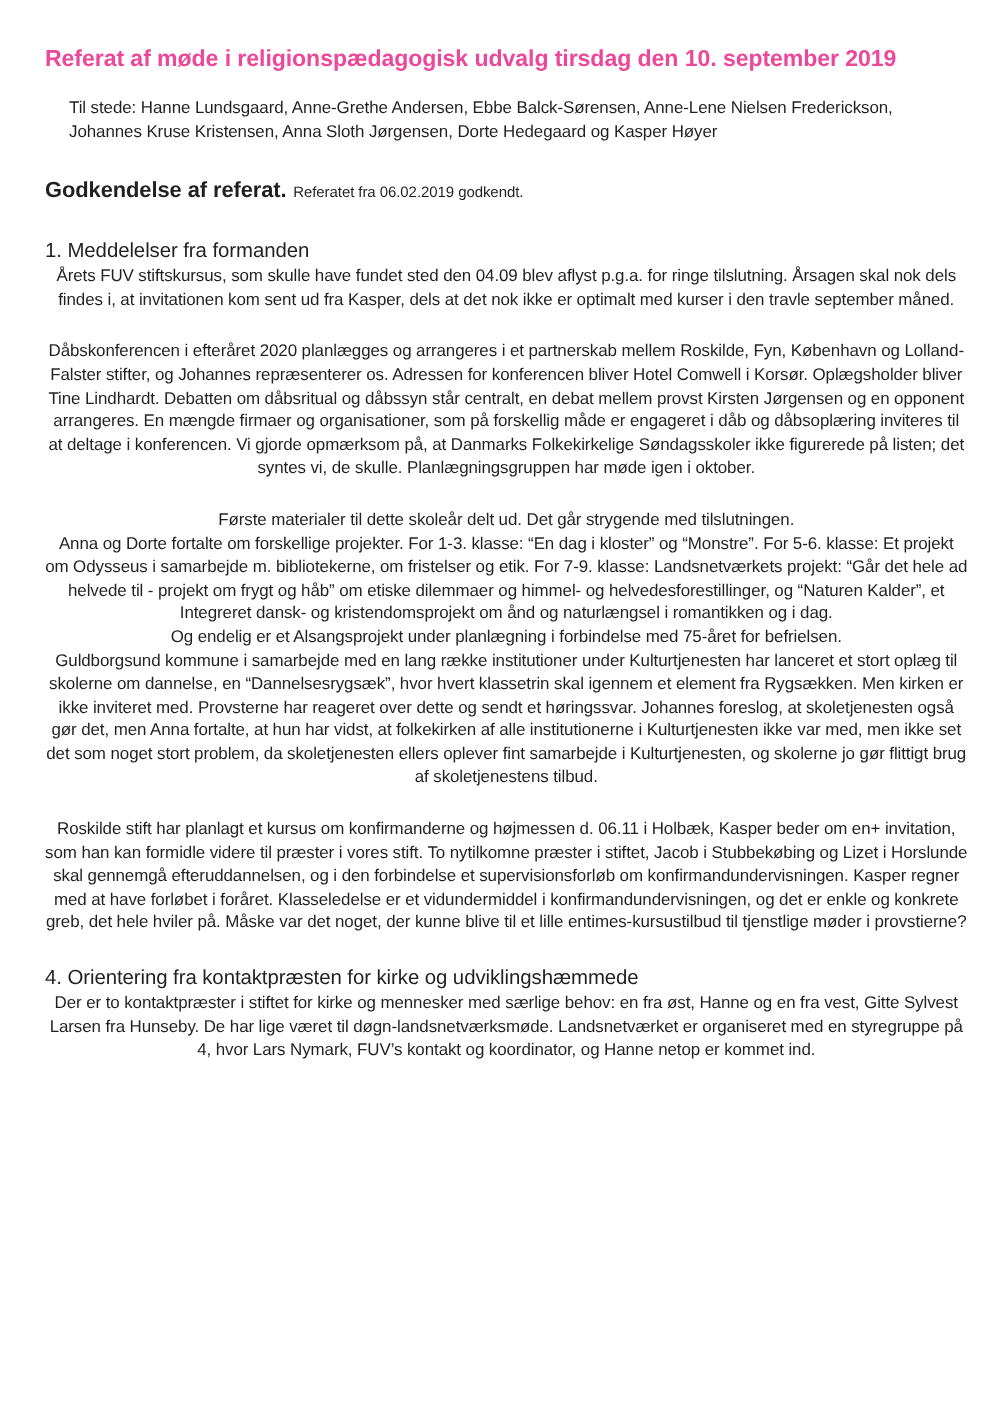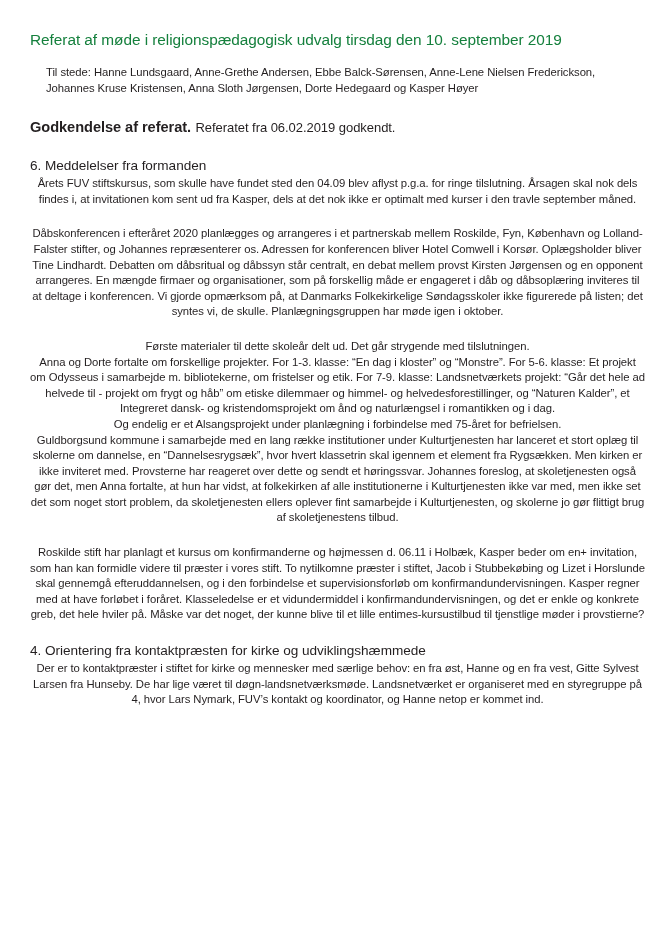--- a/index.html
+++ b/index.html
@@ -20,44 +20,44 @@
     width: 672px;
     height: 950px;
     background: #ffffff;
     box-sizing: border-box;
     padding: 30px 27px 0 30px;
     overflow: hidden;
   }
   .doc-title {
     font-size: 15.4px;
     line-height: 19px;
-    font-weight: 400;
+    font-weight: 700;
     letter-spacing: -0.05px;
-    color: #15803d;
+    color: #ec4899;
     margin: 0 0 1px 0;
   }
   .attendees {
     font-size: 11.3px;
     line-height: 15.6px;
     color: #231f20;
     margin: 16px;
     letter-spacing: -0.06px;
   }
   .approval {
     margin: 21px 0 0 0;
     line-height: 20px;
     letter-spacing: -0.05px;
   }
   .approval-head {
     font-size: 14.6px;
     color: #231f20;
     font-weight: bold;
   }
   .approval-note {
-    font-size: 13px;
+    font-size: 10px;
     color: #231f20;
   }
   .section {
     margin-top: 19px;
   }
   .section-heading {
     font-size: 13.6px;
     line-height: 18px;
     font-weight: 400;
     color: #231f20;
@@ -84,21 +84,21 @@
   <h1 class="doc-title">Referat af møde i religionspædagogisk udvalg tirsdag den 10. september 2019</h1>
 
   <p class="attendees">Til stede: Hanne Lundsgaard, Anne-Grethe Andersen, Ebbe Balck-Sørensen, Anne-Lene Nielsen Frederickson, Johannes Kruse Kristensen, Anna Sloth Jørgensen, Dorte Hedegaard og Kasper Høyer</p>
 
   <div class="approval">
     <span class="approval-head">Godkendelse af referat.</span>
     <span class="approval-note">Referatet fra 06.02.2019 godkendt.</span>
   </div>
 
   <div class="section">
-    <h2 class="section-heading">6. Meddelelser fra formanden</h2>
+    <h2 class="section-heading">1. Meddelelser fra formanden</h2>
     <div class="section-body">
       <p class="para">Årets FUV stiftskursus, som skulle have fundet sted den 04.09 blev aflyst p.g.a. for ringe tilslutning. Årsagen skal nok dels findes i, at invitationen kom sent ud fra Kasper, dels at det nok ikke er optimalt med kurser i den travle september måned.</p>
     </div>
   </div>
 
   <div class="section">
     <div class="section-body">
       <p class="para">Dåbskonferencen i efteråret 2020 planlægges og arrangeres i et partnerskab mellem Roskilde, Fyn, København og Lolland-Falster stifter, og Johannes repræsenterer os. Adressen for konferencen bliver Hotel Comwell i Korsør. Oplægsholder bliver Tine Lindhardt. Debatten om dåbsritual og dåbssyn står centralt, en debat mellem provst Kirsten Jørgensen og en opponent arrangeres. En mængde firmaer og organisationer, som på forskellig måde er engageret i dåb og dåbsoplæring inviteres til at deltage i konferencen. Vi gjorde opmærksom på, at Danmarks Folkekirkelige Søndagsskoler ikke figurerede på listen; det syntes vi, de skulle. Planlægningsgruppen har møde igen i oktober.</p>
     </div>
   </div>

